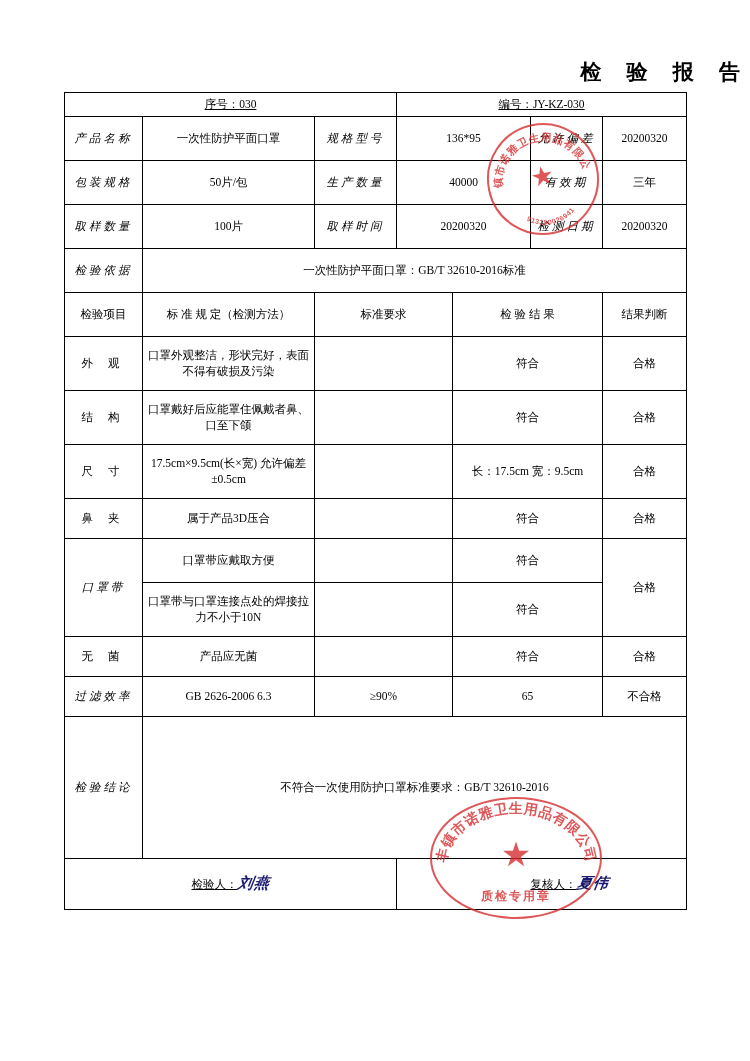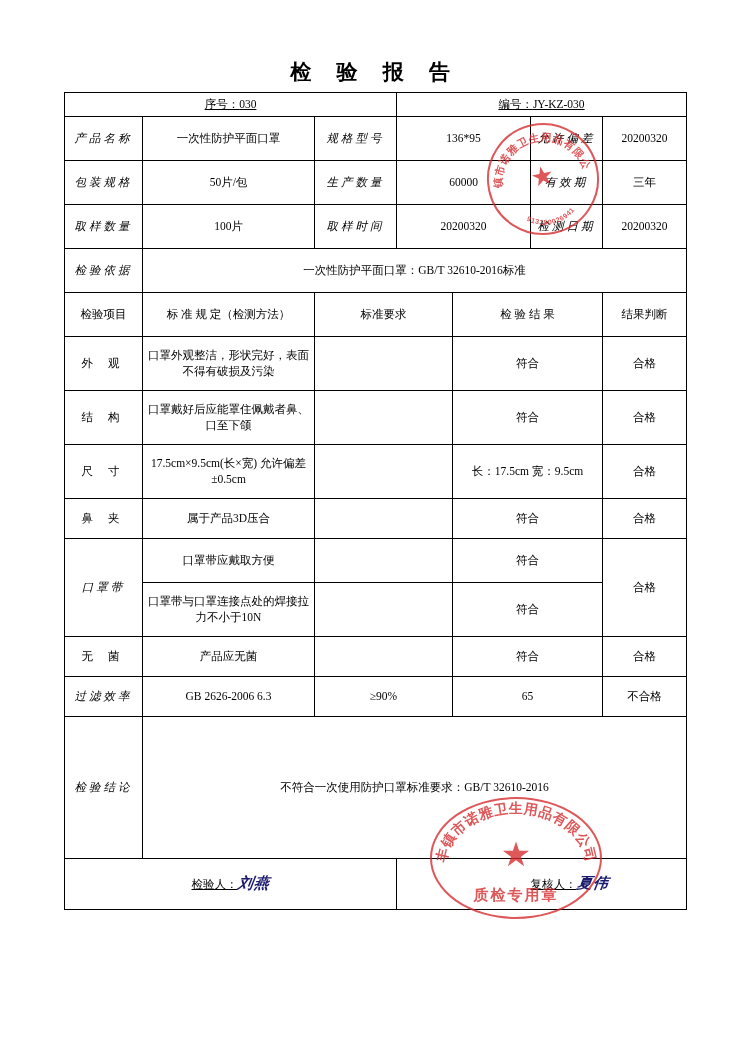--- a/index.html
+++ b/index.html
@@ -20,21 +20,21 @@
     left: 0; top: 0;
     width: 750px;
     height: 1061px;
     background: #fff;
   }
   .doc-title {
     position: absolute;
     top: 58px;
     left: 0;
     width: 750px;
-    text-align: center;
+    text-align: right;
     font-size: 21px;
     font-weight: bold;
     letter-spacing: 10px;
     font-family: "Liberation Serif", "DejaVu Serif", serif;
   }
   table.report {
     position: absolute;
     top: 92px;
     left: 64px;
     width: 622px;
@@ -109,21 +109,21 @@
   .stamp-arc text {
     fill: #d5282b;
     font-family: "Liberation Sans", sans-serif;
     font-weight: bold;
   }
   .stamp-sub {
     position: absolute;
     width: 100%;
     text-align: center;
     bottom: 12px;
-    font-size: 15px;
+    font-size: 12px;
     font-weight: bold;
     letter-spacing: 2px;
     font-family: "Liberation Sans", sans-serif;
   }
   .footer-row td {
     height: 44px;
   }
   .sig {
     display: inline-block;
     font-family: "Liberation Serif", serif;
@@ -169,21 +169,21 @@
         <td class="lbl">规格型号</td>
         <td colspan="2">136*95</td>
         <td class="lbl">允许偏差</td>
         <td>20200320</td>
       </tr>
 
       <tr class="tall">
         <td class="lbl">包装规格</td>
         <td>50片/包</td>
         <td class="lbl">生产数量</td>
-        <td colspan="2">60000</td>
+        <td colspan="2">40000</td>
         <td class="lbl">有效期</td>
         <td>三年</td>
       </tr>
 
       <tr class="tall">
         <td class="lbl">取样数量</td>
         <td>100片</td>
         <td class="lbl">取样时间</td>
         <td colspan="2">20200320</td>
         <td class="lbl">检测日期</td>

